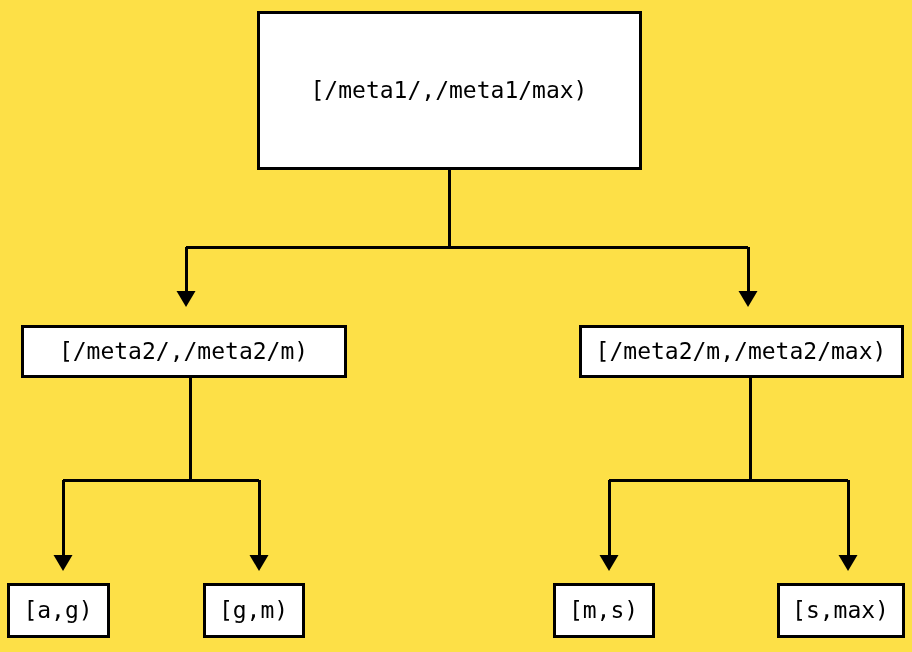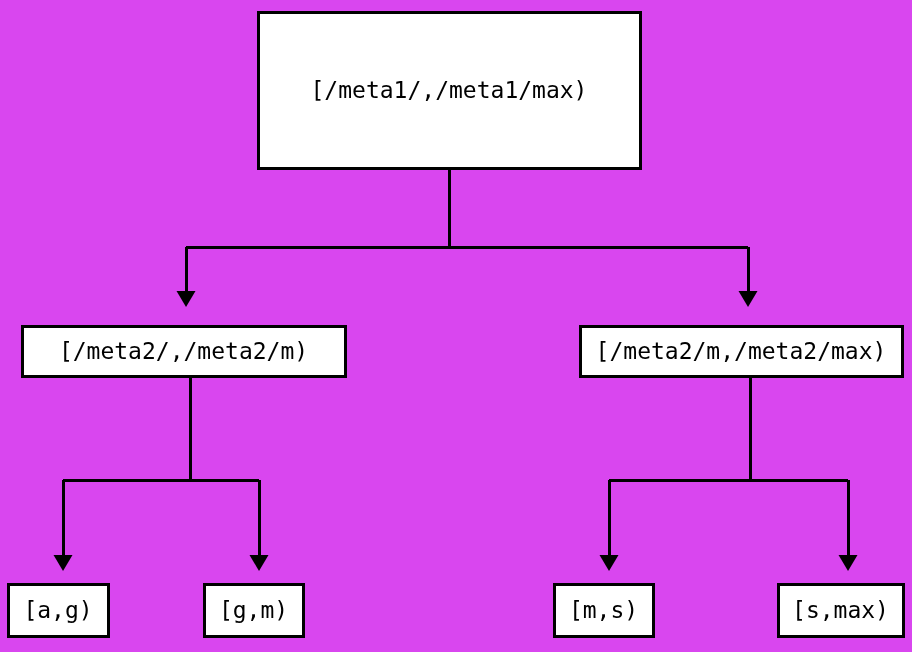--- a/index.html
+++ b/index.html
@@ -11,21 +11,21 @@
   body {
     width: 912px;
     height: 652px;
     font-family: "DejaVu Sans Mono", "Liberation Mono", monospace;
     overflow: hidden;
   }
   #diagram-root {
     position: relative;
     width: 912px;
     height: 652px;
-    background: #d946ef;
+    background: #fde047;
   }
   svg#tree-svg {
     position: absolute;
     left: 0;
     top: 0;
     width: 912px;
     height: 652px;
     display: block;
   }
   .node-box {

